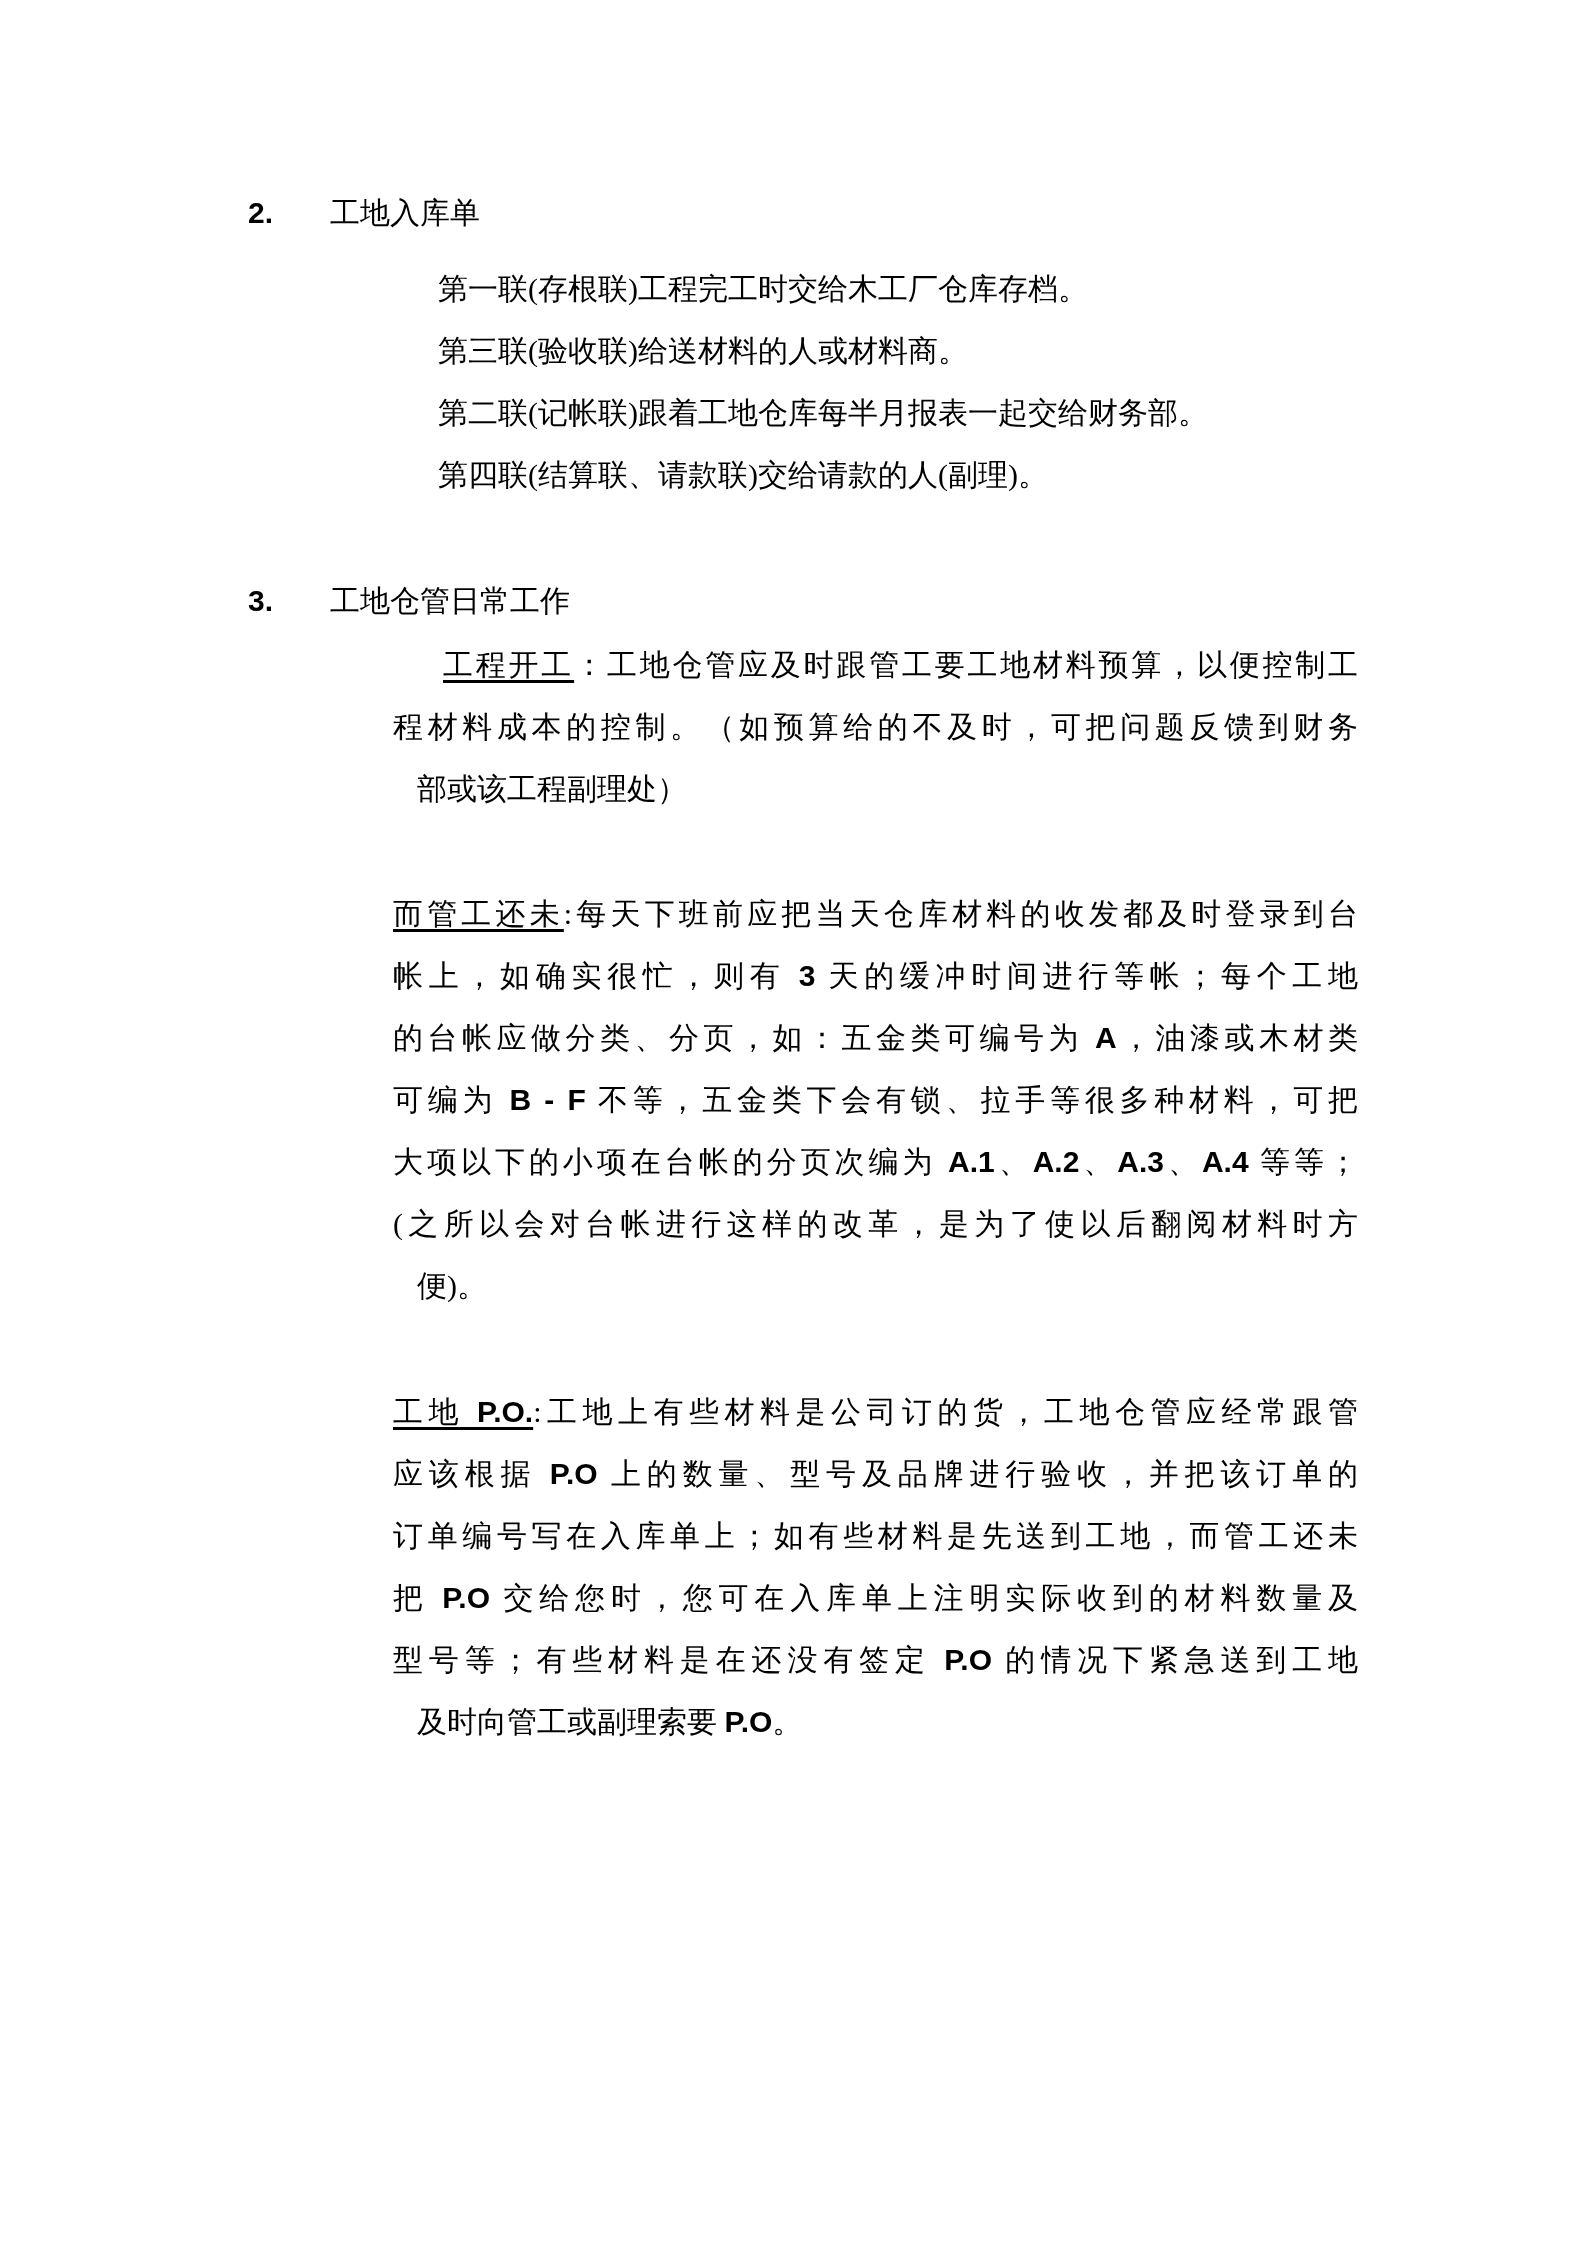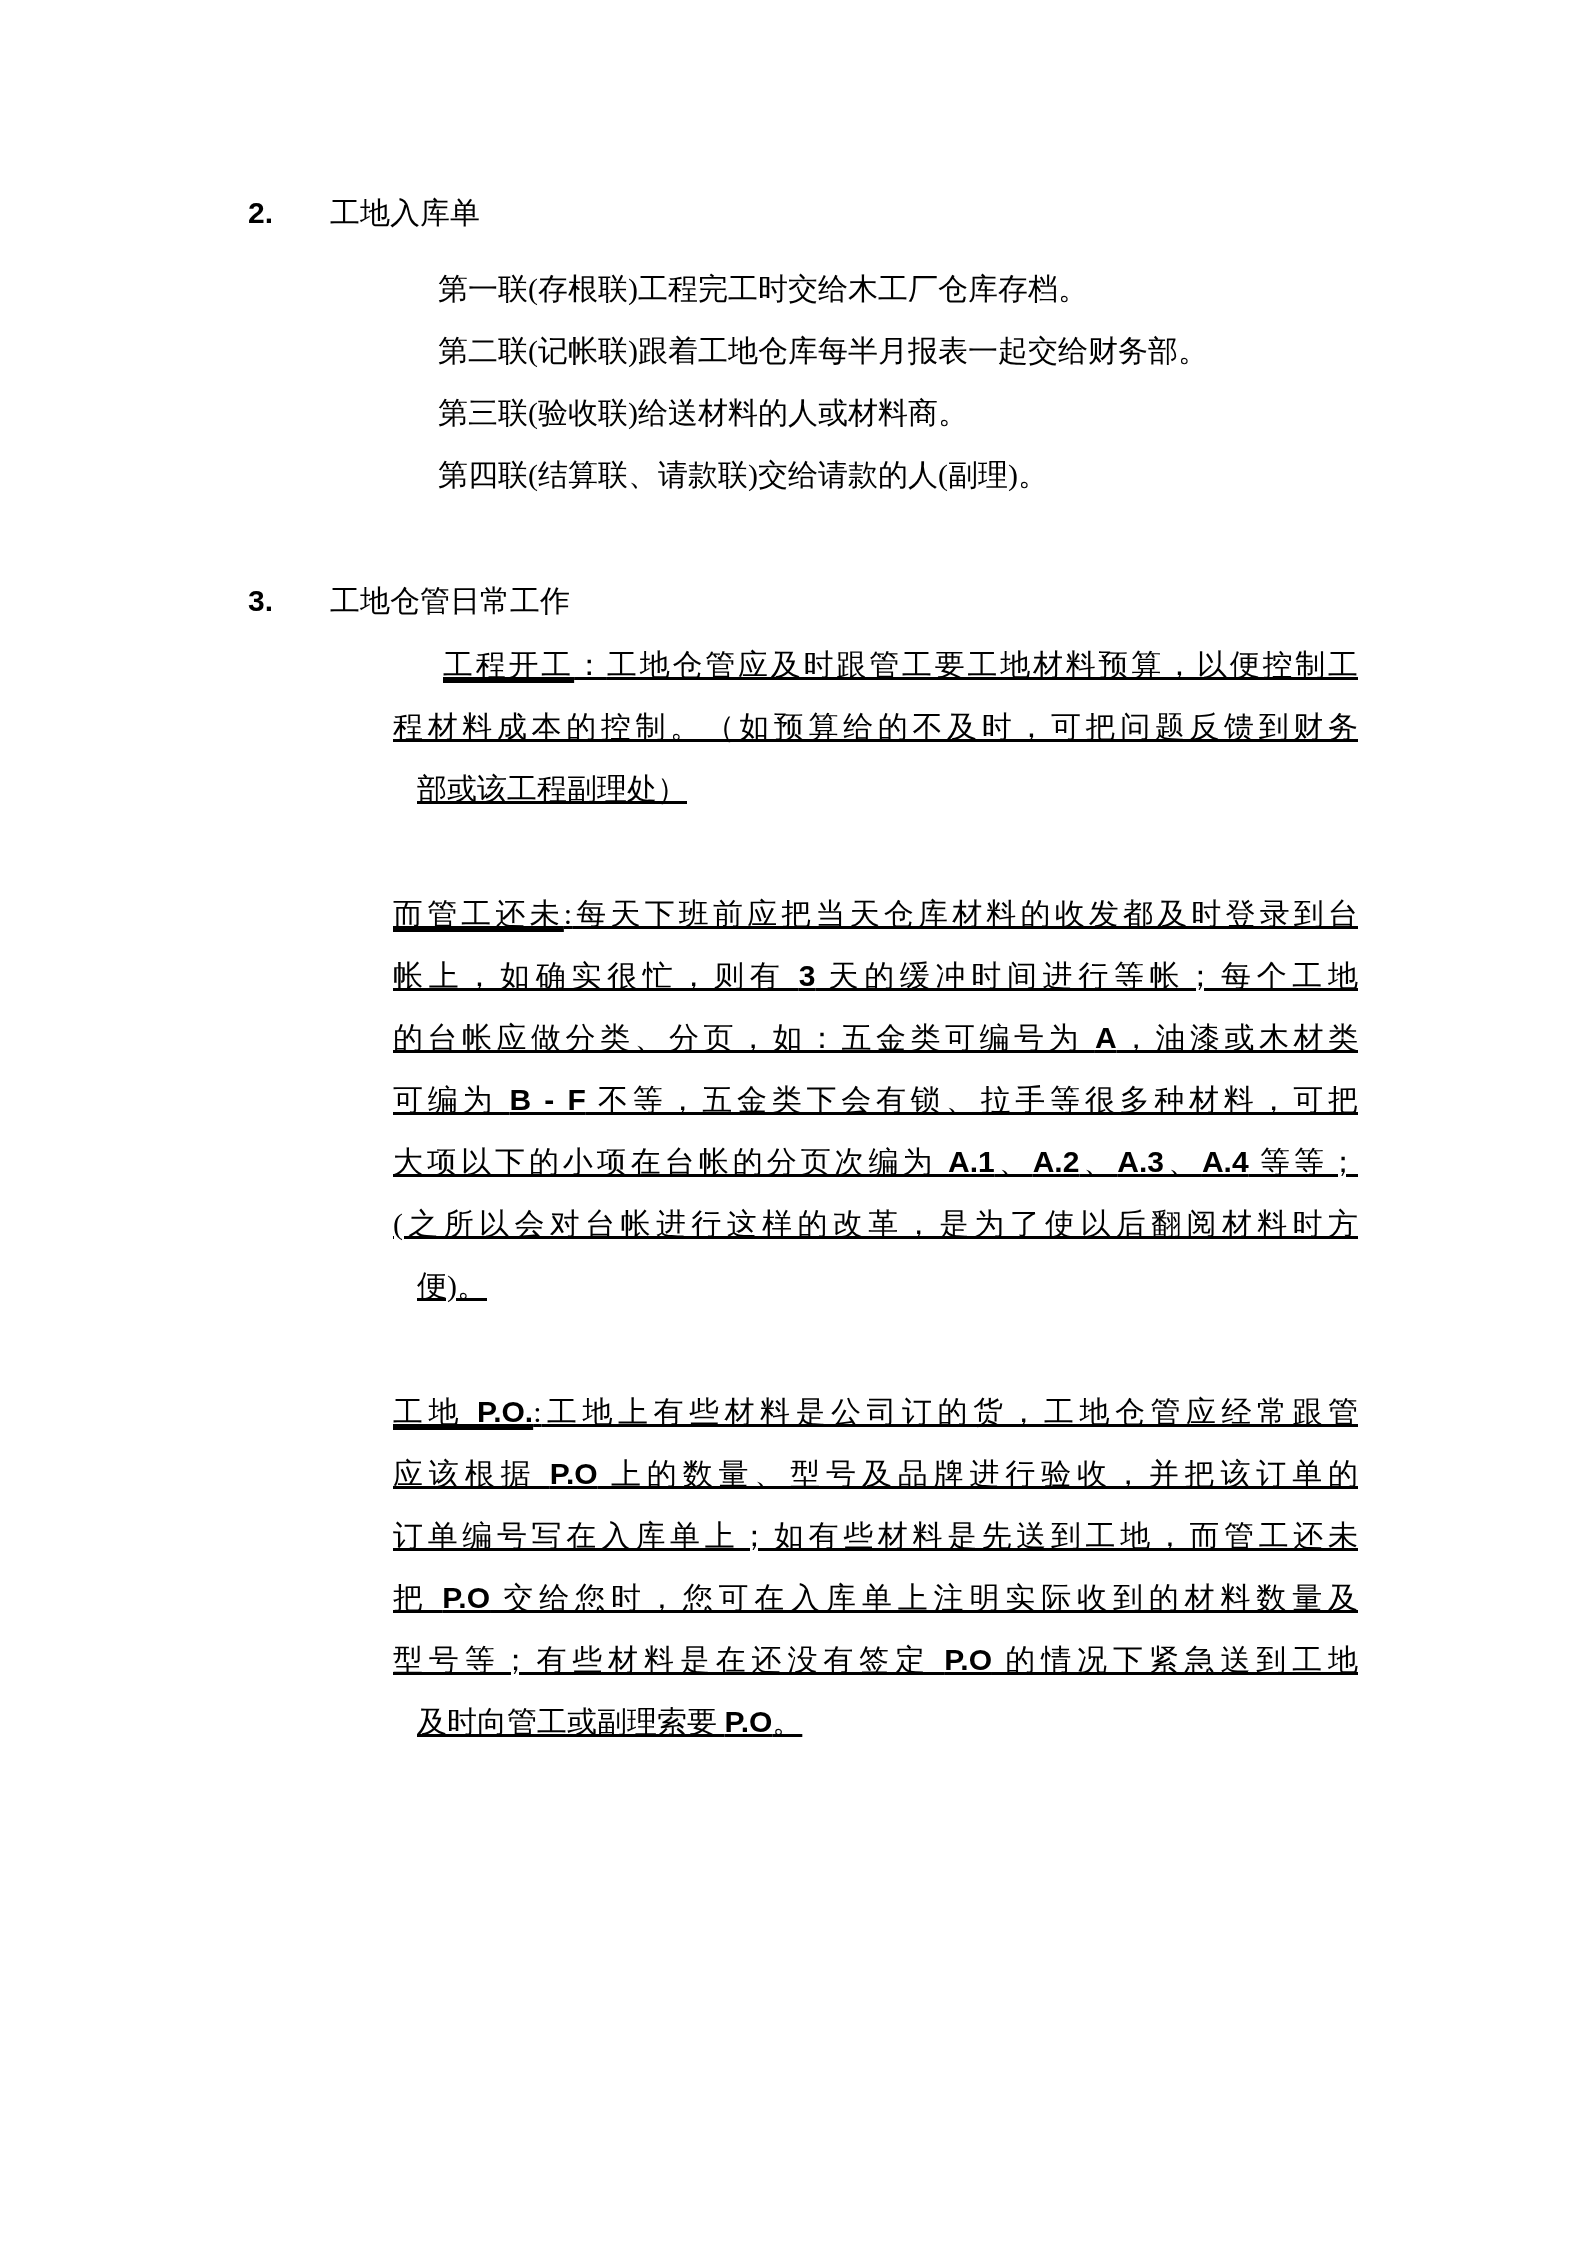--- a/index.html
+++ b/index.html
@@ -40,21 +40,20 @@
   .sec2-items { margin-left: 438px; margin-top: 14px; }
 
   .para {
     margin-left: 393px;
     width: 965px;
   }
   .para .line {
     text-align: justify;
     text-align-last: justify;
     overflow: hidden;
-    text-decoration: underline;
   }
   .para .line.short { text-align-last: left; margin-left: 24px; }
 
   .p1 { margin-top: 2px; }
   .p1 .line.first { text-indent: 50px; }
   .p2 { margin-top: 63px; }
   .p3 { margin-top: 64px; }
   .head3 { margin-top: 64px; }
 
   .u { text-decoration: underline; text-underline-offset: 5px; }
@@ -69,22 +68,22 @@
 
 <div class="page">
   <div class="content">
 
     <div>
       <div class="sec-head">
         <span class="num">2.</span><span class="title">工地入库单</span>
       </div>
       <div class="sec2-items">
         <div class="line">第一联(存根联)工程完工时交给木工厂仓库存档。</div>
+        <div class="line">第三联(验收联)给送材料的人或材料商。</div>
         <div class="line">第二联(记帐联)跟着工地仓库每半月报表一起交给财务部。</div>
-        <div class="line">第三联(验收联)给送材料的人或材料商。</div>
         <div class="line">第四联(结算联、请款联)交给请款的人(副理)。</div>
       </div>
     </div>
 
     <div>
       <div class="sec-head head3">
         <span class="num">3.</span><span class="title">工地仓管日常工作</span>
       </div>
 
       <div class="para p1">

